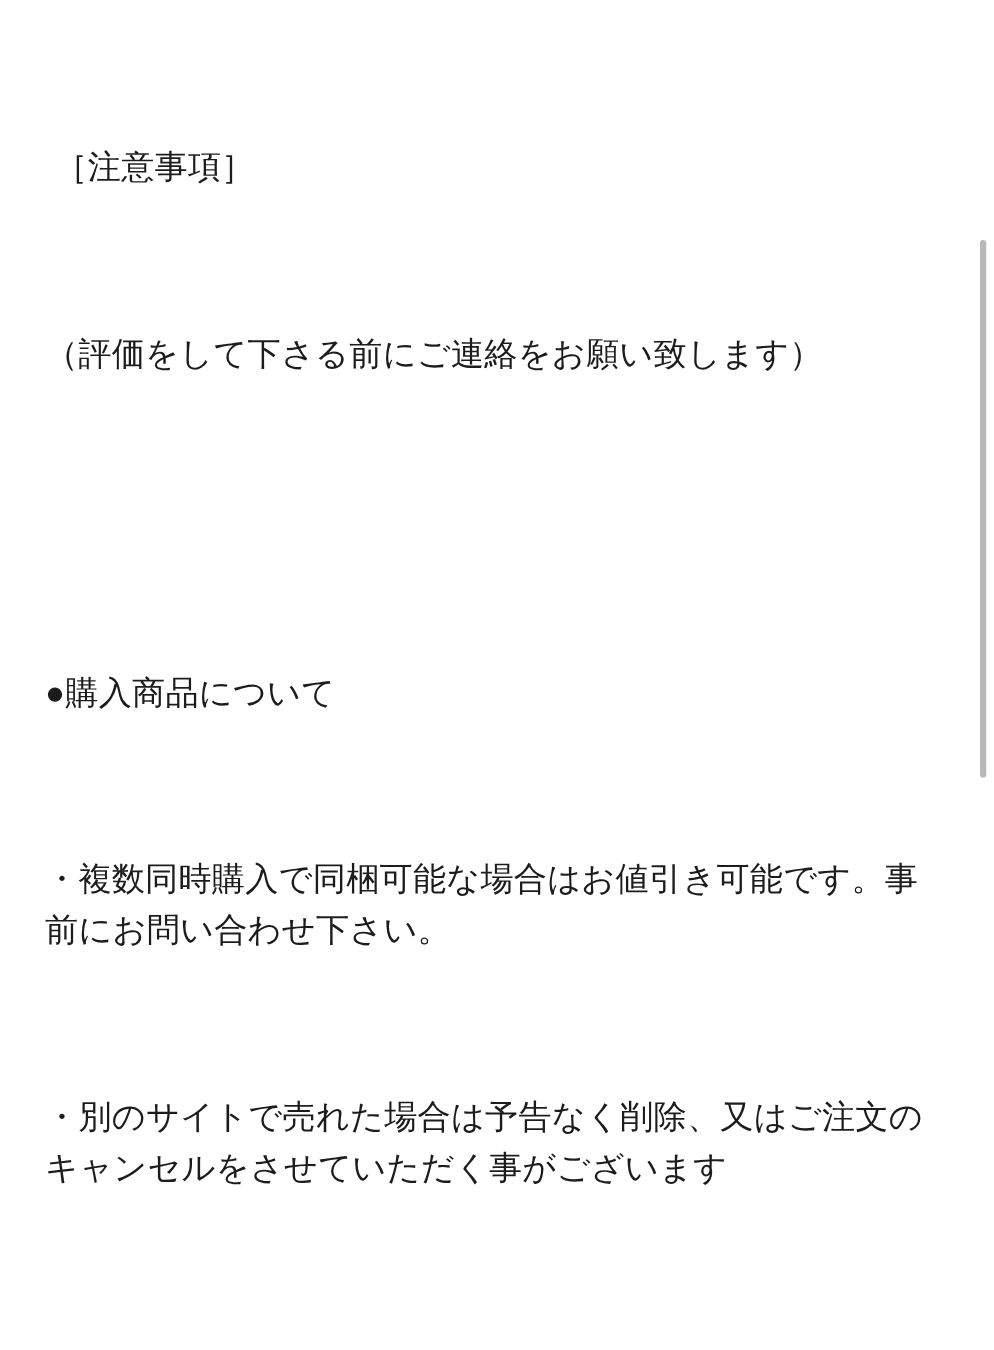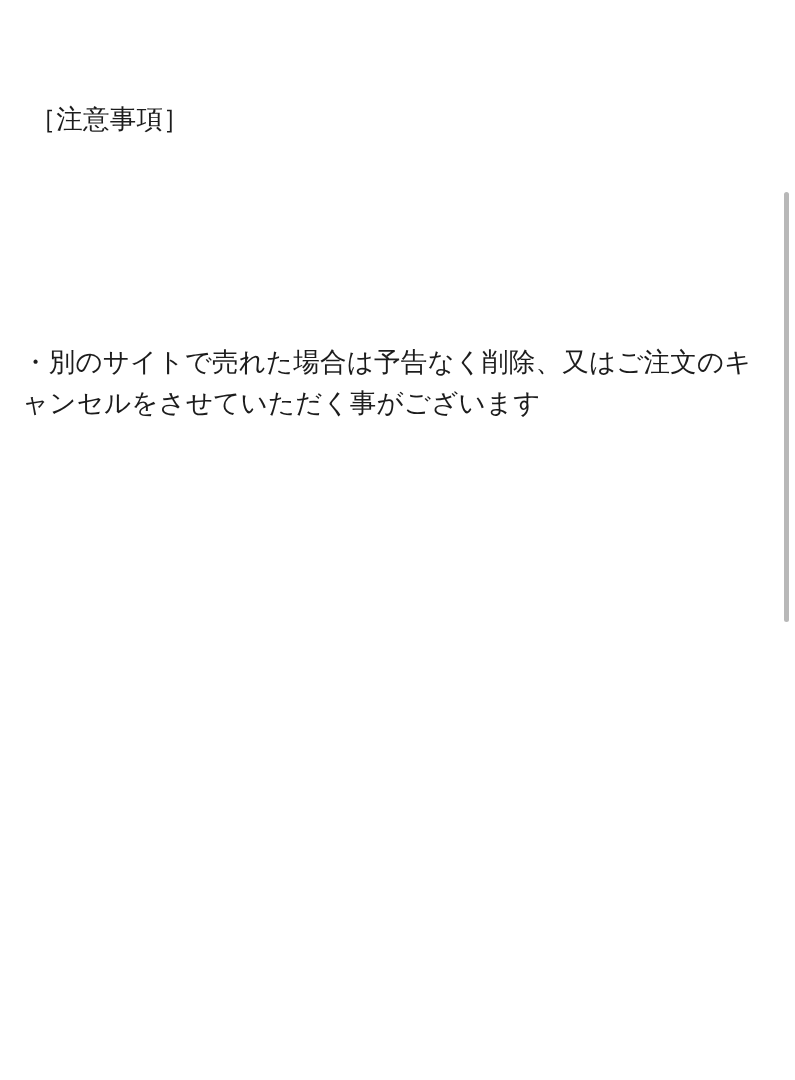--- a/index.html
+++ b/index.html
@@ -24,21 +24,21 @@
   .doc-body {
     font-size: 26.5px;
     line-height: 40.5px;
     letter-spacing: 0.2px;
     color: #1c1c1c;
     white-space: pre-wrap;
     word-break: break-all;
     text-align: left;
   }
   .para {
-    margin: 0;
+    margin: 14px;
     padding: 0;
   }
   .blank-line {
     height: 40.5px;
   }
   
   .scrollbar {
     position: absolute;
     top: 0;
     right: 6px;
@@ -55,21 +55,24 @@
     background: #b8b8b8;
   }
 </style>
 </head>
 <body>
 
 <div class="page">
 
   <div class="doc-body">
     <p class="para"> ［注意事項］</p>
+    <p class="para">（評価をして下さる前にご連絡をお願い致します）</p>
     <div class="blank-line"></div>
+    <p class="para">●購入商品について</p>
+    <p class="para">・複数同時購入で同梱可能な場合はお値引き可能です。事前にお問い合わせ下さい。</p>
     <p class="para">・別のサイトで売れた場合は予告なく削除、又はご注文のキャンセルをさせていただく事がございます</p>
     
     
     
     
     
     
     
   </div>
 

